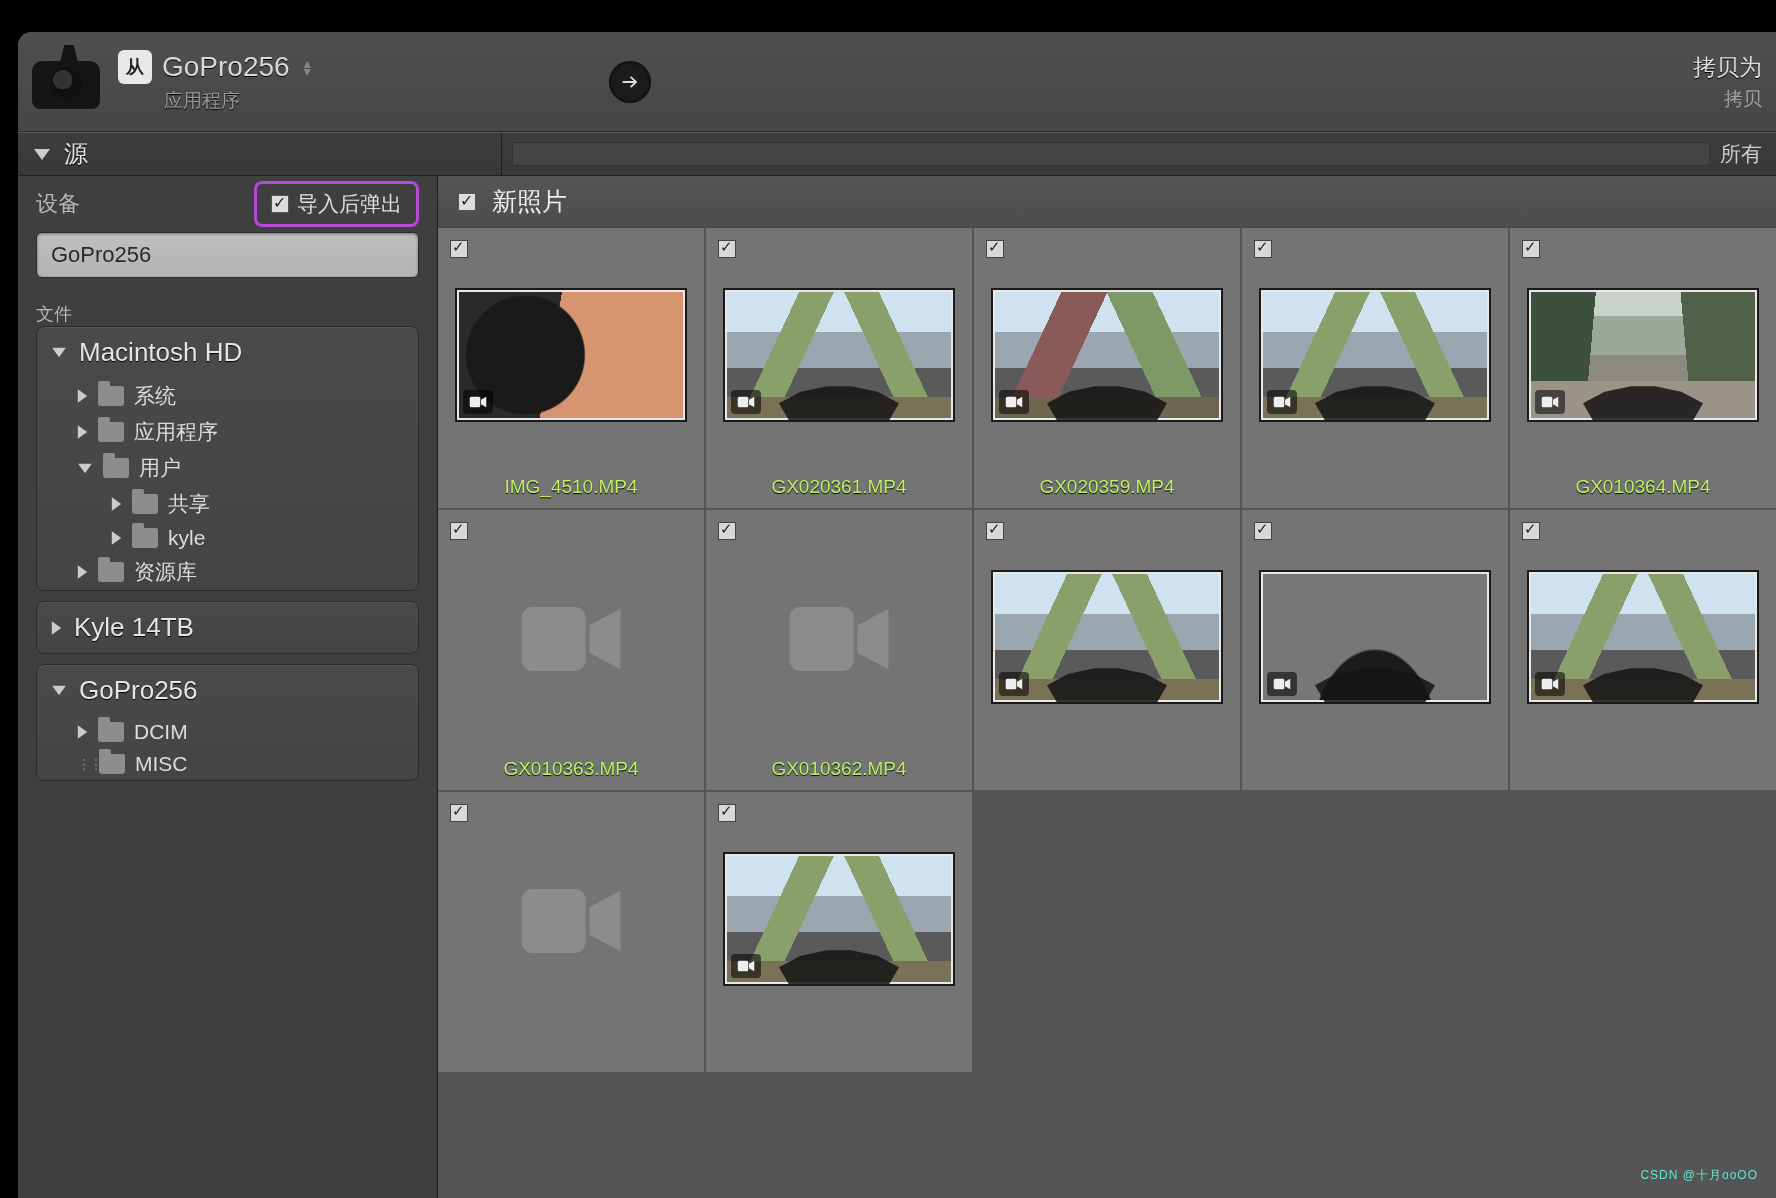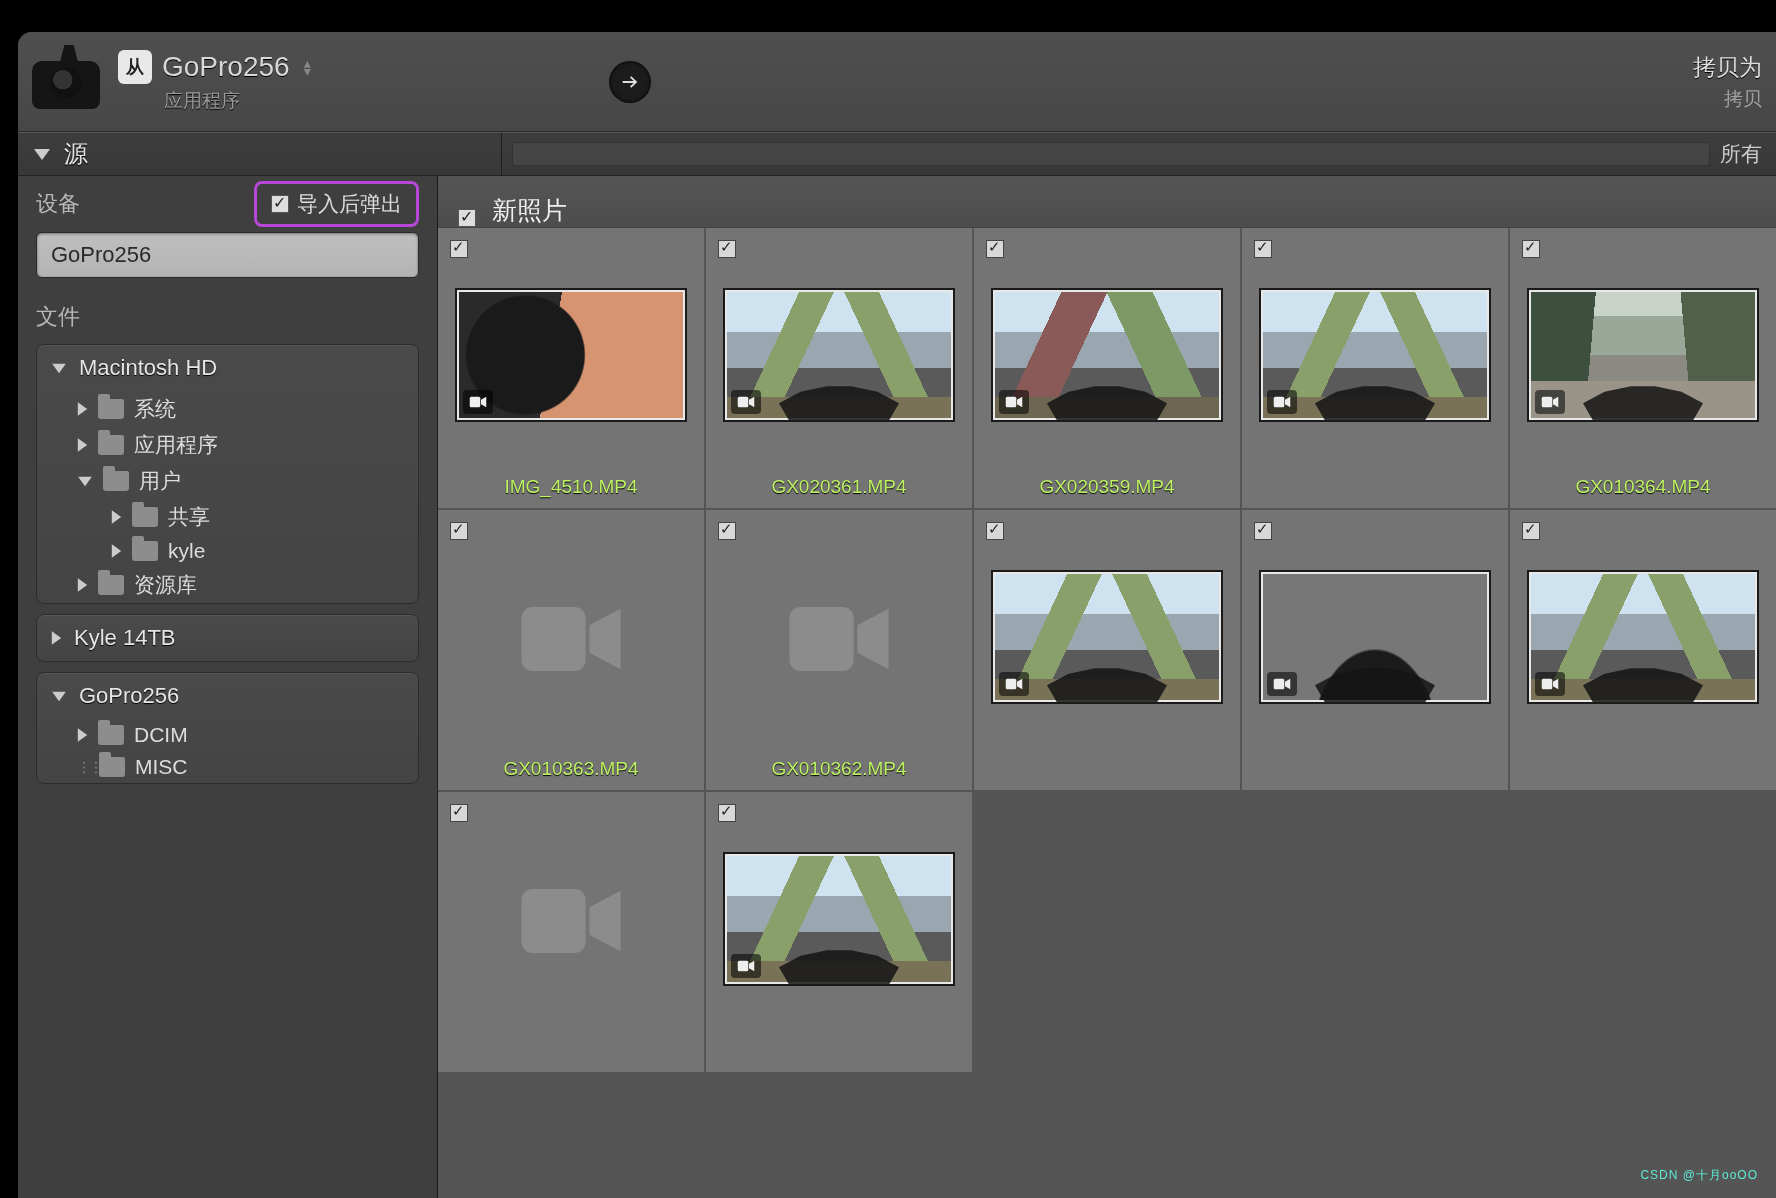--- a/index.html
+++ b/index.html
@@ -86,47 +86,47 @@
 }
 .chkbox::after { content:"✓"; position:absolute; left:1px; top:-3px; font-size:16px; color:#222; }
 
 .device-input {
   height:46px; background: linear-gradient(#bfbfbf,#b3b3b3);
   border:1px solid #2a2a2a; border-radius:6px;
   color:#2a2a2a; font-size:22px; padding:0 14px; display:flex; align-items:center;
   box-shadow: inset 0 1px 3px rgba(0,0,0,.4);
 }
 
-.files-label { color:#b8b8b8; font-size:22px; margin:24px 0 12px; }
+.files-label { color:#b8b8b8; font-size:18px; margin:24px 0 0; }
 
 .tree-group {
   background: linear-gradient(#4a4a4a,#444);
   border:1px solid #2c2c2c; border-radius:8px; margin-bottom:10px;
   box-shadow: inset 0 1px 0 rgba(255,255,255,.07);
 }
 .tree-head {
   display:flex; align-items:center; gap:12px; padding:10px 14px;
-  color:#e6e6e6; font-size:22px; text-shadow:0 1px 1px #000;
+  color:#e6e6e6; font-size:26px; text-shadow:0 1px 1px #000;
 }
 .tree-head .tri, .tree-item .tri { transform: scale(.85); }
 .tree-item {
   display:flex; align-items:center; gap:10px; padding:4px 14px 4px 14px;
   color:#dcdcdc; font-size:21px;
 }
 .tree-item.d1 { padding-left:40px; } .tree-item.d2 { padding-left:74px; }
 .folder {
   width:26px; height:20px; background:#8d8d8d; border-radius:2px 2px 3px 3px; position:relative;
 }
 .folder::before { content:""; position:absolute; left:0; top:-5px; width:12px; height:6px; background:#8d8d8d; border-radius:2px 2px 0 0;}
 .dots { width:12px; color:#888; font-size:14px; letter-spacing:-2px; }
 
 
 .gridwrap { flex:1; background:#6b6b6b; display:flex; flex-direction:column; }
 .gridhead {
-  height:52px; display:flex; align-items:flex-end; gap:16px; padding:0 20px;
+  height:52px; display:flex; align-items:center; gap:16px; padding:0 20px;
   color:#eee; font-size:25px; border-bottom:1px solid #444;
   background: linear-gradient(#555,#4d4d4d);
 }
 .grid { flex:1; overflow:auto; display:grid; grid-template-columns: repeat(5, 266px);
   grid-auto-rows: 280px; gap:2px; padding:0; background:#555; align-content:start;}
 .cell {
   background:#747474; position:relative; display:flex; flex-direction:column;
   align-items:center; justify-content:flex-start; padding-top:12px;
 }
 .cell .chk {

